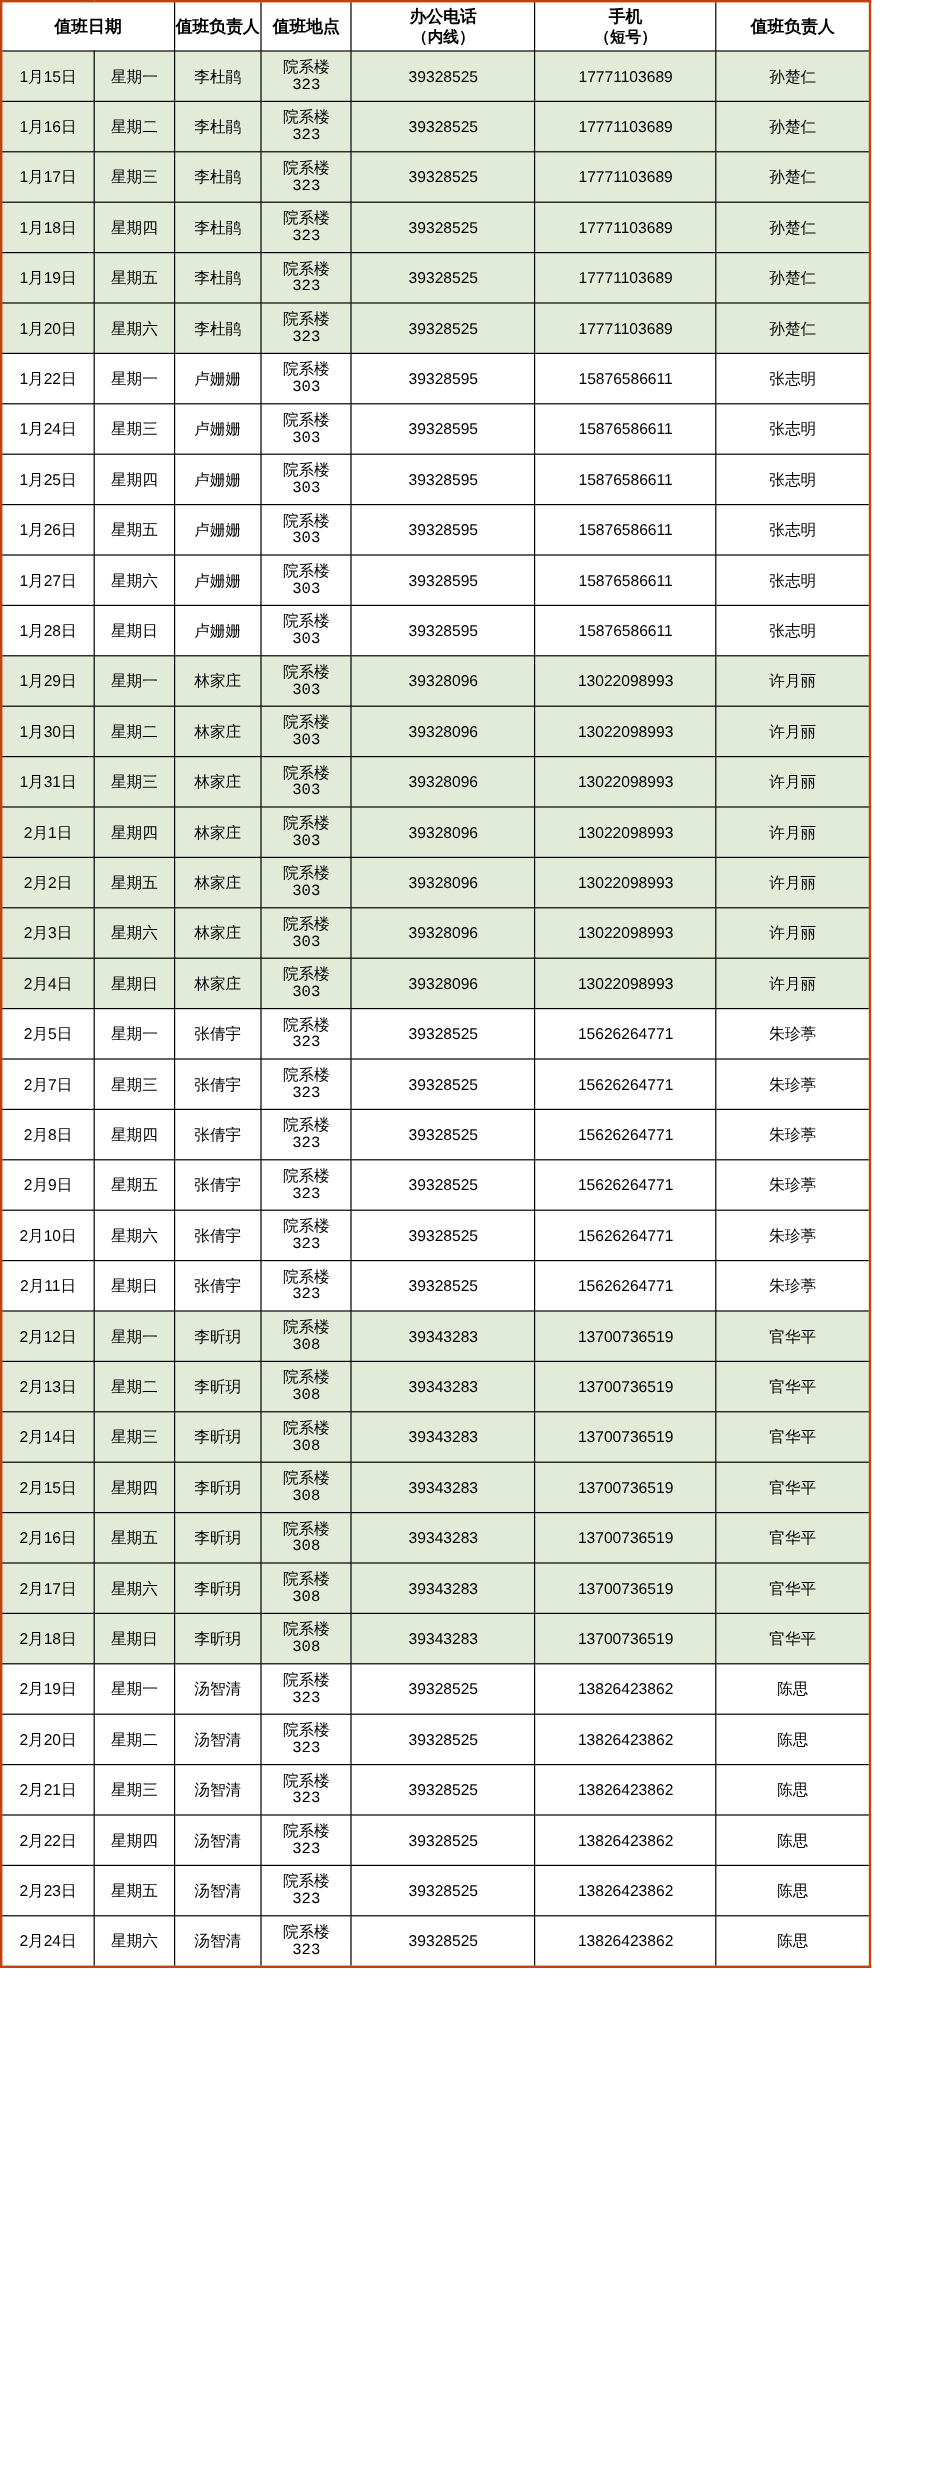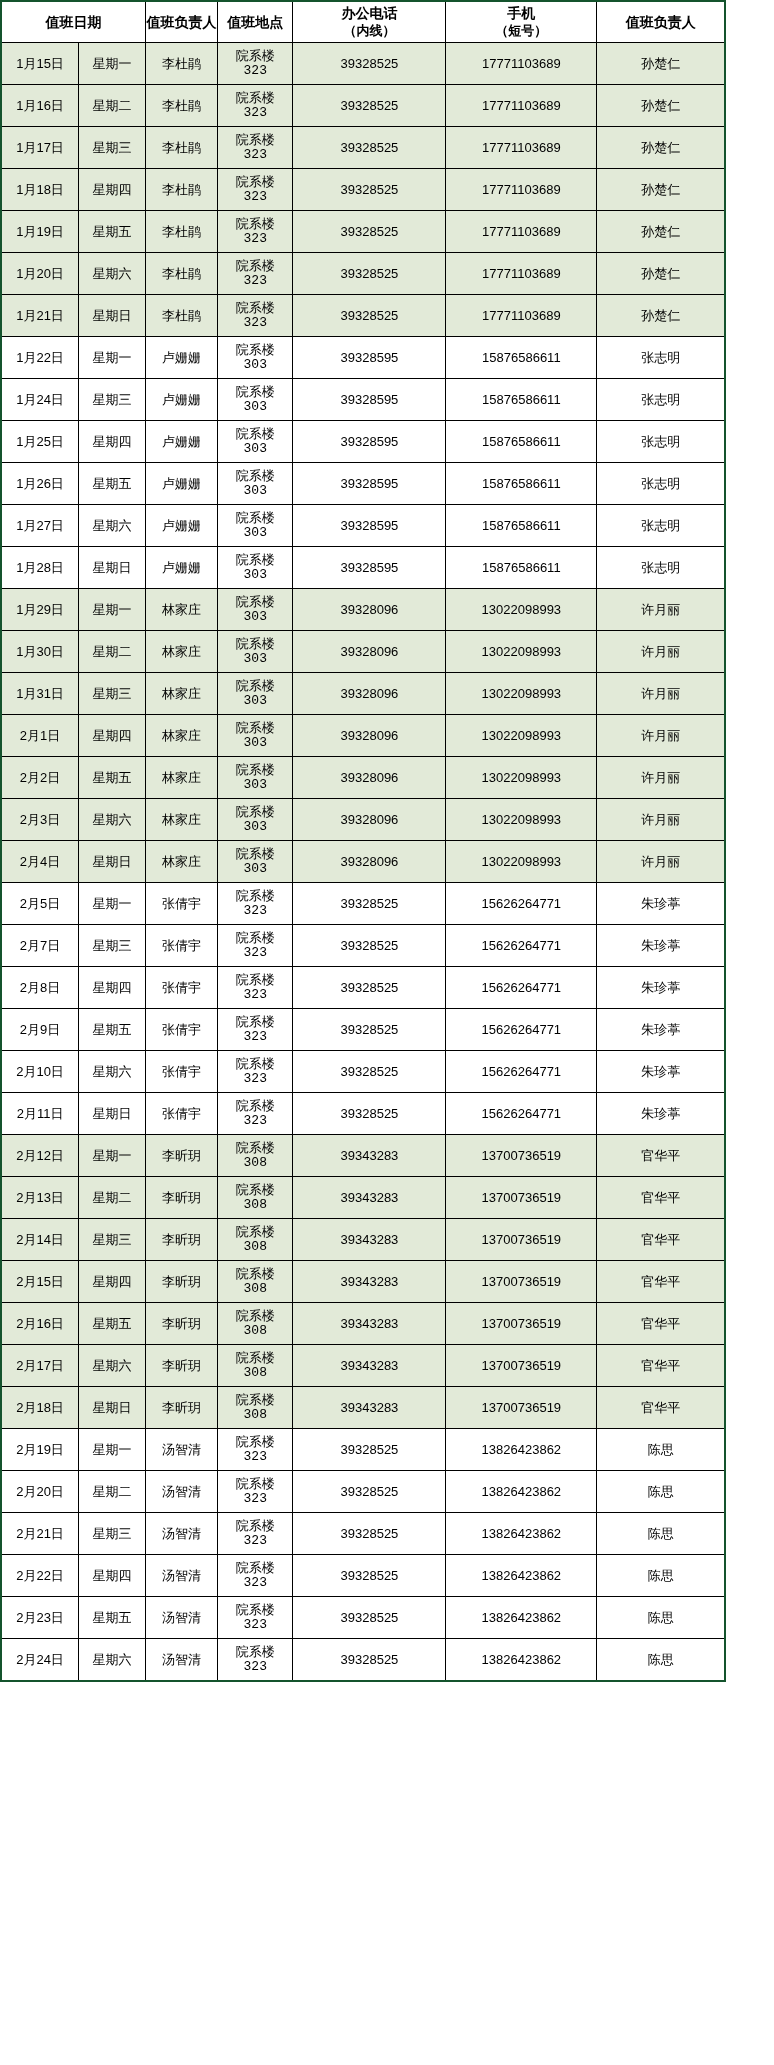--- a/index.html
+++ b/index.html
@@ -8,21 +8,21 @@
     background: #ffffff;
   }
   body {
     font-family: "Liberation Sans", "DejaVu Sans", sans-serif;
     width: 774px;
   }
   #duty-table {
     border-collapse: collapse;
     width: 726px;
     table-layout: fixed;
-    border: 2px solid #14532d;
+    border: 2px solid #c2410c;
   }
   #duty-table col.c-date   { width: 72px; }
   #duty-table col.c-week   { width: 62px; }
   #duty-table col.c-person { width: 67px; }
   #duty-table col.c-place  { width: 70px; }
   #duty-table col.c-office { width: 142px; }
   #duty-table col.c-mobile { width: 140px; }
   #duty-table col.c-leader { width: 119px; }
   #duty-table th, #duty-table td {
     border: 1px solid #000000;
@@ -153,29 +153,20 @@
       </tr>
       <tr class="shade">
         <td class="date">1月20日</td>
         <td class="week">星期六</td>
         <td class="person">李杜鹃</td>
         <td class="place"><span>院系楼</span><span class="room">323</span></td>
         <td class="office">39328525</td>
         <td class="mobile">17771103689</td>
         <td class="leader">孙楚仁</td>
       </tr>
-      <tr class="shade">
-        <td class="date">1月21日</td>
-        <td class="week">星期日</td>
-        <td class="person">李杜鹃</td>
-        <td class="place"><span>院系楼</span><span class="room">323</span></td>
-        <td class="office">39328525</td>
-        <td class="mobile">17771103689</td>
-        <td class="leader">孙楚仁</td>
-      </tr>
       <tr class="plain">
         <td class="date">1月22日</td>
         <td class="week">星期一</td>
         <td class="person">卢姗姗</td>
         <td class="place"><span>院系楼</span><span class="room">303</span></td>
         <td class="office">39328595</td>
         <td class="mobile">15876586611</td>
         <td class="leader">张志明</td>
       </tr>
       <tr class="plain">

